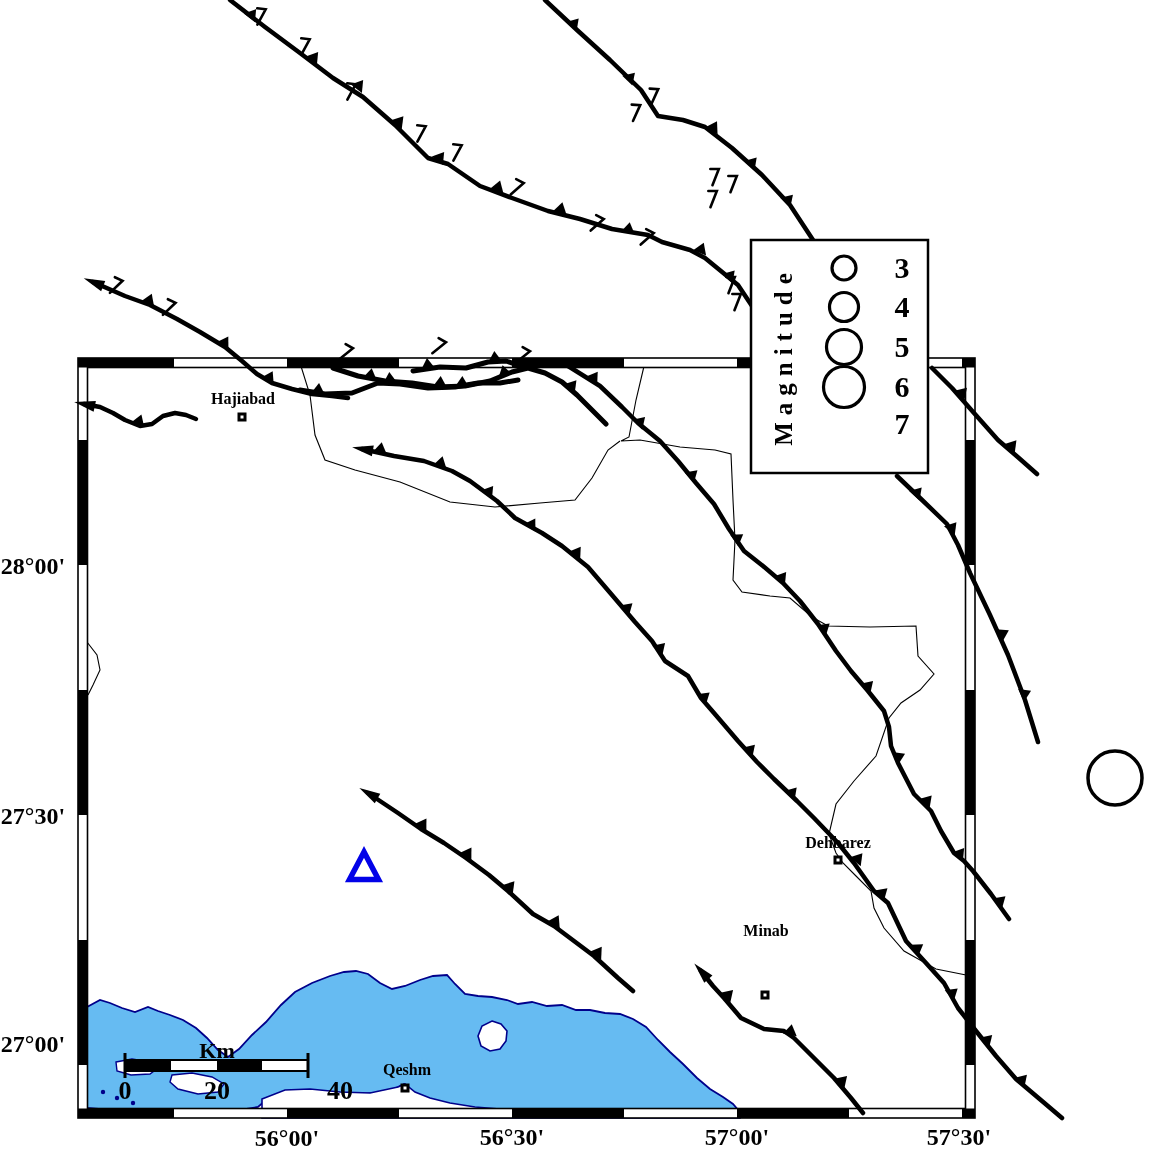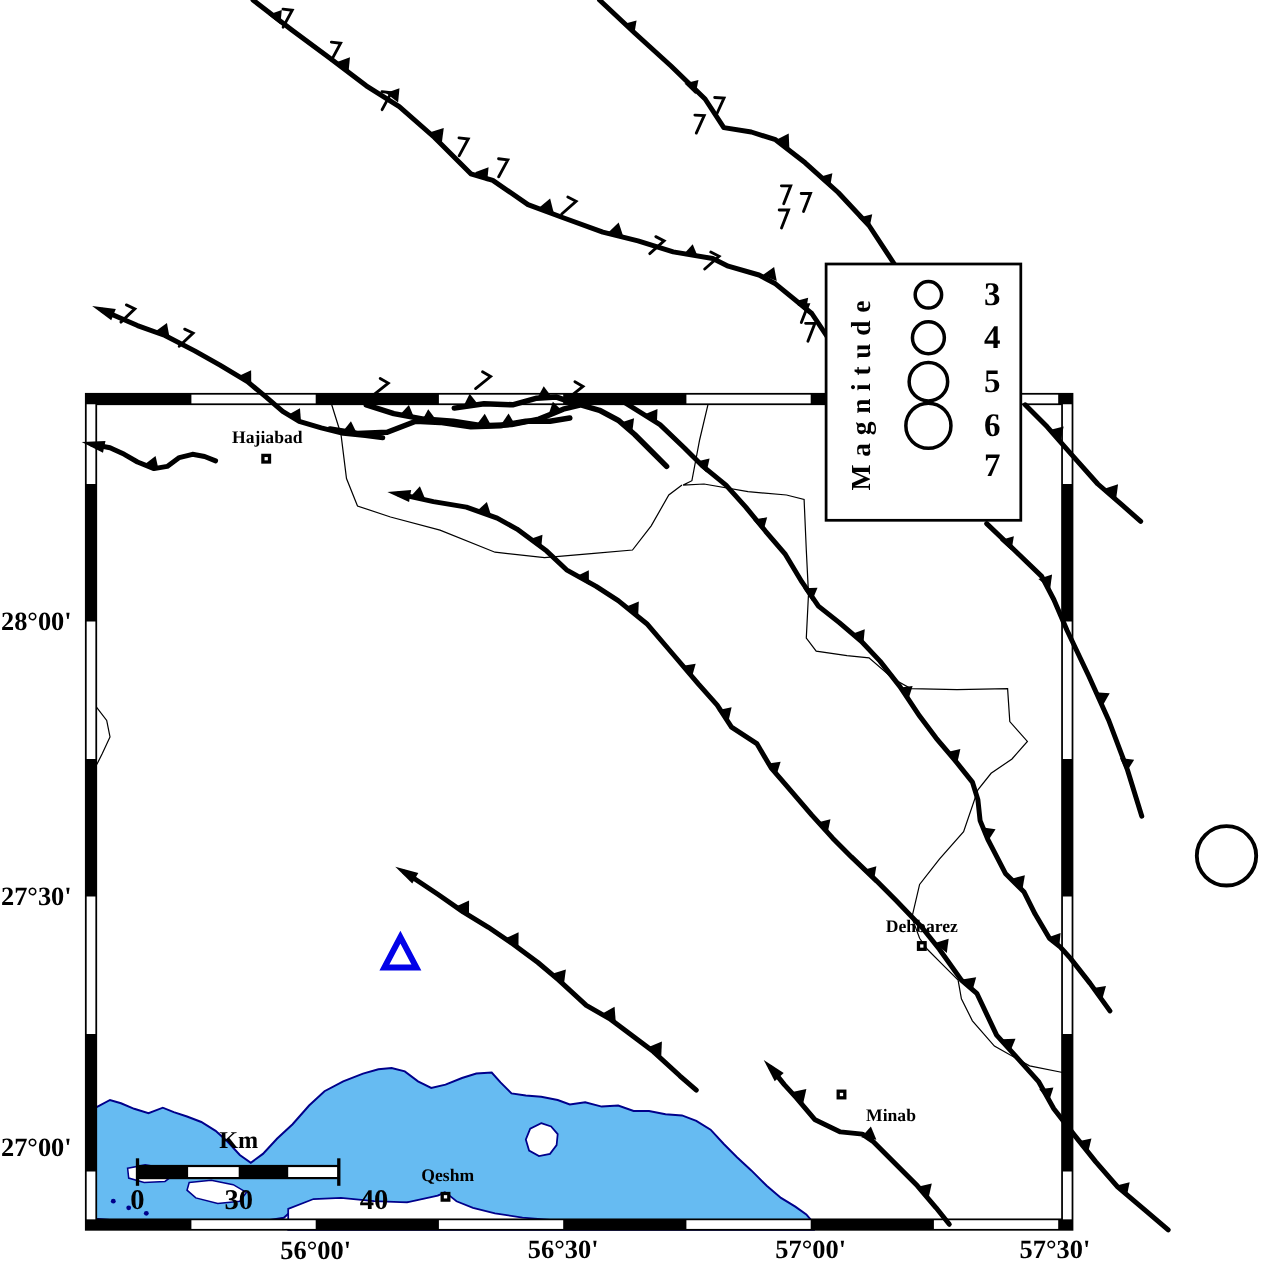--- a/index.html
+++ b/index.html
@@ -5,21 +5,21 @@
   html,body{margin:0;padding:0;background:#fff;}
   #stage{position:relative;width:1151px;height:1152px;background:#fff;overflow:hidden;
          font-family:"Liberation Serif",serif;}
   svg{position:absolute;left:0;top:0;}
   .lbl{position:absolute;transform:translate(-50%,-50%);font-family:"Liberation Serif",serif;
        font-weight:bold;color:#000;white-space:nowrap;line-height:1;}
   .axis{font-size:24px;}
   .city{font-size:16px;}
   .legnum{font-size:30px;}
   .scalenum{font-size:26px;}
-  .kmtitle{font-size:22px;}
+  .kmtitle{font-size:22px;margin-top:14px;}
   .legend-title{font-size:25px;letter-spacing:7px;transform:translate(-50%,-50%) rotate(-90deg);}
 </style>
 </head>
 <body>
 
 <div id="stage">
   <svg id="map-svg" width="1151" height="1152" viewBox="0 0 1151 1152">
       <path d="M87,1007 L100,1000 L110,1003 L122,1008 L135,1012 L148,1007 L158,1011 L170,1015 L183,1020 L196,1028 L207,1038 L218,1050 L228,1057 L239,1049 L252,1035 L266,1022 L281,1005 L295,992 L312,983 L330,976 L344,972 L356,971 L368,974 L380,983 L392,989 L405,986 L420,980 L433,976 L447,975 L455,984 L465,994 L478,996 L492,997 L507,1000 L518,1004 L532,1002 L547,1006 L562,1005 L576,1010 L590,1010 L605,1013 L620,1014 L633,1019 L646,1027 L658,1040 L670,1052 L683,1064 L697,1078 L710,1089 L723,1097 L733,1104 L739,1111 L736,1114 L700,1112 L650,1113 L600,1114 L550,1113 L500,1112 L460,1107 L430,1100 L412,1092 L404,1084 L396,1088 L378,1093 L355,1094 L330,1092 L305,1090 L283,1092 L266,1100 L258,1107 L240,1110 L200,1112 L150,1112 L110,1110 L87,1108 Z" fill="#66BBF2" stroke="#00008B" stroke-width="1.8"></path>
       <path d="M262,1099 L285,1090 L310,1089 L340,1092 L370,1093 L398,1087 L405,1084 L415,1092 L430,1098 L450,1103 L475,1107 L500,1109 L740,1111 L740,1118 L262,1118 Z" fill="#fff" stroke="#00008B" stroke-width="1.6"></path>
       <path d="M492,1021 L501,1024 L507,1031 L506,1041 L500,1049 L490,1051 L481,1046 L478,1036 L482,1026 Z" fill="#fff" stroke="#00008B" stroke-width="1.6"></path>
@@ -186,24 +186,24 @@
     <div id="scalebar-title" class="lbl kmtitle" style="left: 217px; top: 1037px;">Km</div>
   <div class="lbl axis" style="left: 33px; top: 566px;">28°00'</div>
       <div class="lbl axis" style="left: 33px; top: 816px;">27°30'</div>
       <div class="lbl axis" style="left: 33px; top: 1044px; font-family: Liberation Serif, serif;">27°00'</div>
       <div class="lbl axis" style="left: 287px; top: 1138px;">56°00'</div>
       <div class="lbl axis" style="left: 512px; top: 1137px;">56°30'</div>
       <div class="lbl axis" style="left: 737px; top: 1137px;">57°00'</div>
       <div class="lbl axis" style="left: 959px; top: 1137px;">57°30'</div>
       <div class="lbl city" style="left: 243px; top: 399px;">Hajiabad</div>
       <div class="lbl city" style="left: 838px; top: 843px; text-align: right;">Dehbarez</div>
-      <div class="lbl city" style="left: 766px; top: 1015px; margin-left: 44px;">Minab</div>
+      <div class="lbl city" style="left: 766px; top: 931px;">Minab</div>
       <div class="lbl city" style="left: 407px; top: 1070px;">Qeshm</div>
       <div class="lbl legnum" style="left: 902px; top: 268px;">3</div>
       <div class="lbl legnum" style="left: 902px; top: 307px;">4</div>
       <div class="lbl legnum" style="left: 902px; top: 347px;">5</div>
       <div class="lbl legnum" style="left: 902px; top: 387px;">6</div>
       <div class="lbl legnum" style="left: 902px; top: 424px;">7</div>
       <div class="lbl scalenum" style="left: 125px; top: 1091px;">0</div>
-      <div class="lbl scalenum" style="left: 217px; top: 1091px;">30</div>
+      <div class="lbl scalenum" style="left: 217px; top: 1091px;">20</div>
       <div class="lbl scalenum" style="left: 308px; top: 1091px; margin-left: 32px;">40</div>
     </div>
 </div>
 
 </body></html>

